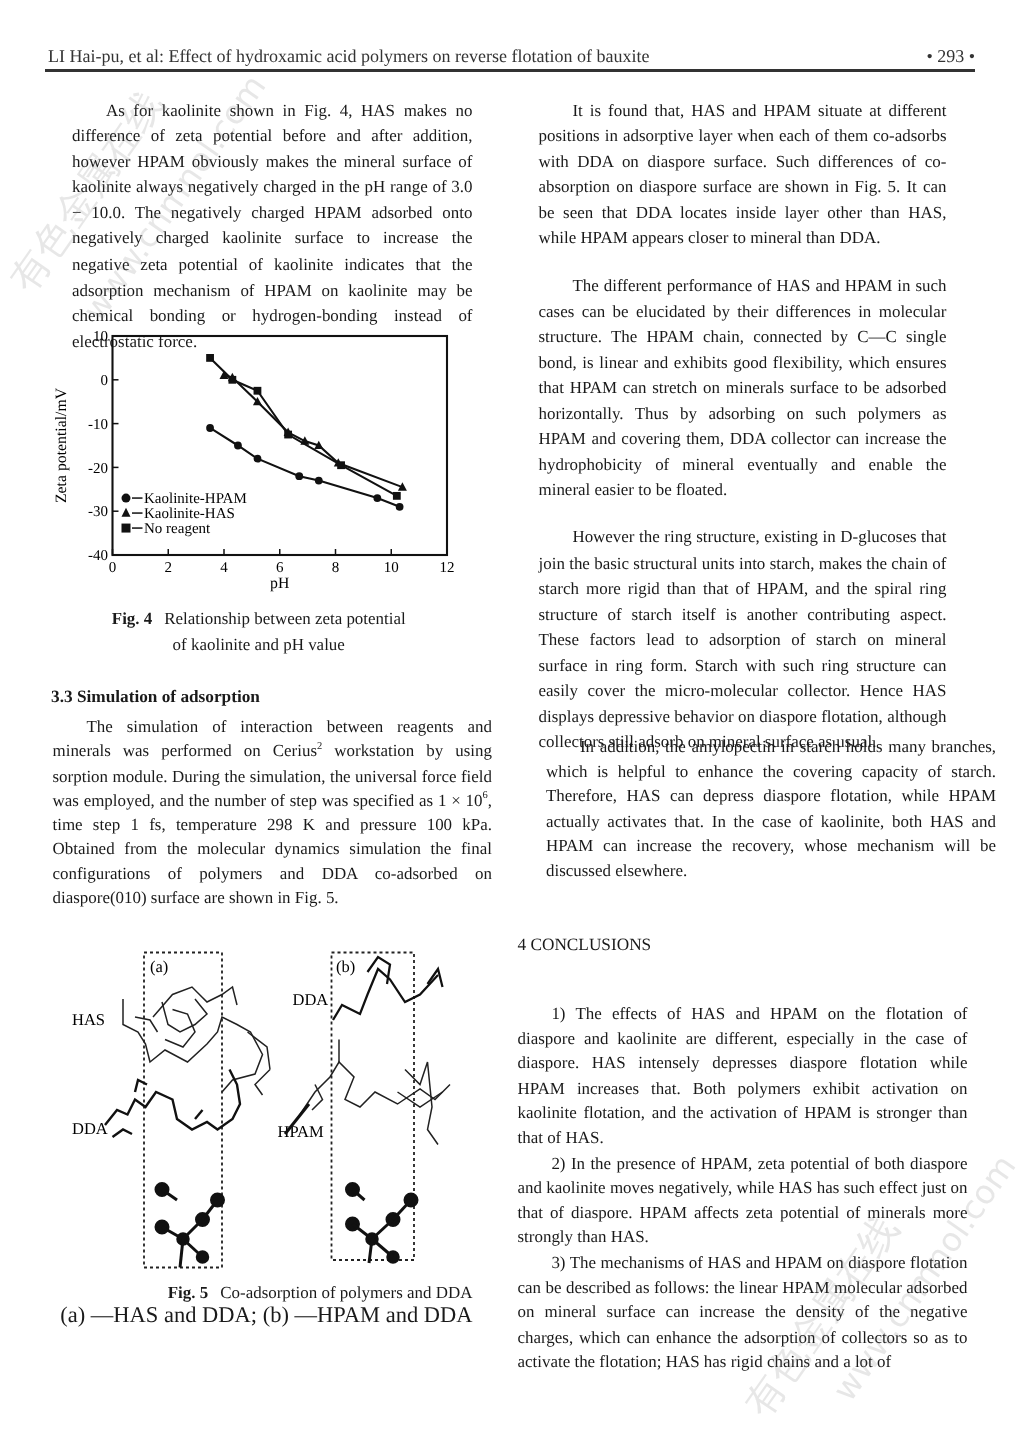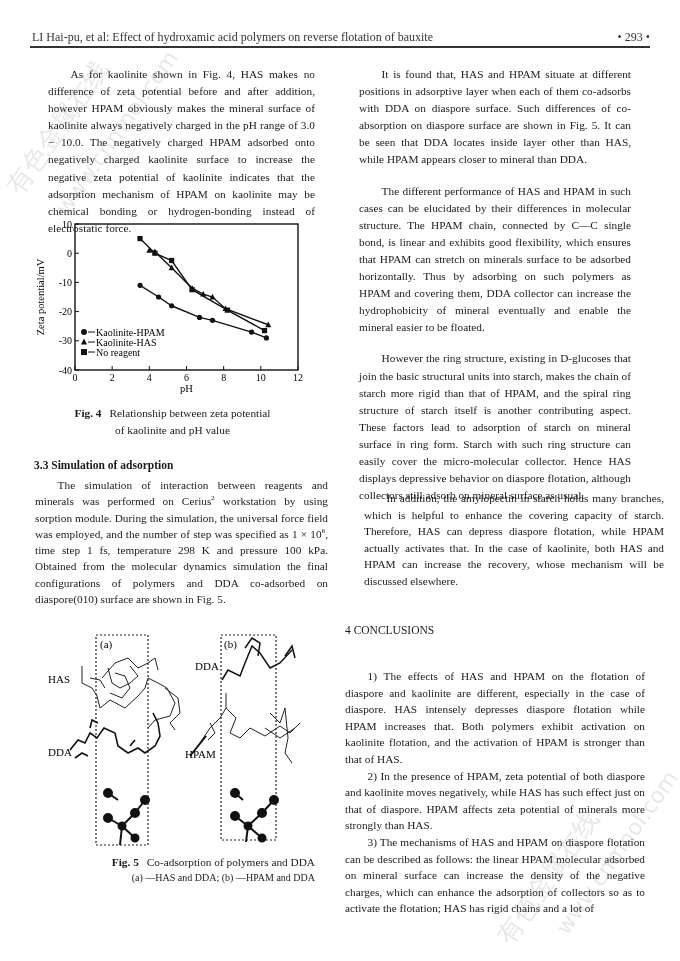--- a/index.html
+++ b/index.html
@@ -20,21 +20,21 @@
   .cap4 { position: absolute; left: 30px; top: 405px; width: 285px; text-align: center;
           font-size: 11.3px; line-height: 17px; }
   .cap-bold { font-weight: bold; margin-right: 8px; }
   .sec33 { position: absolute; left: 34px; top: 459px; font-size: 11.5px; font-weight: bold; font-family: Liberation Serif, serif; }
   .sec33-body { position: absolute; left: 34px; top: 476px; width: 295px; font-size: 11.3px;
                 line-height: 16.3px; text-align: justify; }
   .sec33-body p { margin: 1px; text-indent: 2em; }
   .fig5 { position: absolute; left: 30px; top: 628px; width: 300px; height: 220px; }
   .cap5 { position: absolute; left: 30px; top: 855px; width: 285px; text-align: right;
           font-size: 11.3px; line-height: 15px; }
-  .cap5 .sub { font-size: 10px; }
+  .cap5 .sub { font-size: 15px; }
   .sec4 { position: absolute; left: 345px; top: 624px; font-size: 11.5px; font-weight: normal; }
   .concl { position: absolute; left: 345px; top: 652px; width: 300px; font-size: 11.3px;
            line-height: 16.6px; text-align: justify; margin-top: 16px; }
   .concl p { margin: 0; text-indent: 2em; }
   .right2 { position: absolute; left: 364px; top: 490px; width: 300px; font-size: 11.3px;
             line-height: 16.5px; text-align: justify; }
   .right2 p { margin: 0; text-indent: 2em; }
   .watermark { position: absolute; color: rgba(120,120,120,0.18); font-family: "DejaVu Sans", sans-serif;
                pointer-events: none; white-space: nowrap; }
   .wm1 { left: -20px; top: 110px; font-size: 26px; transform: rotate(-55deg); }

